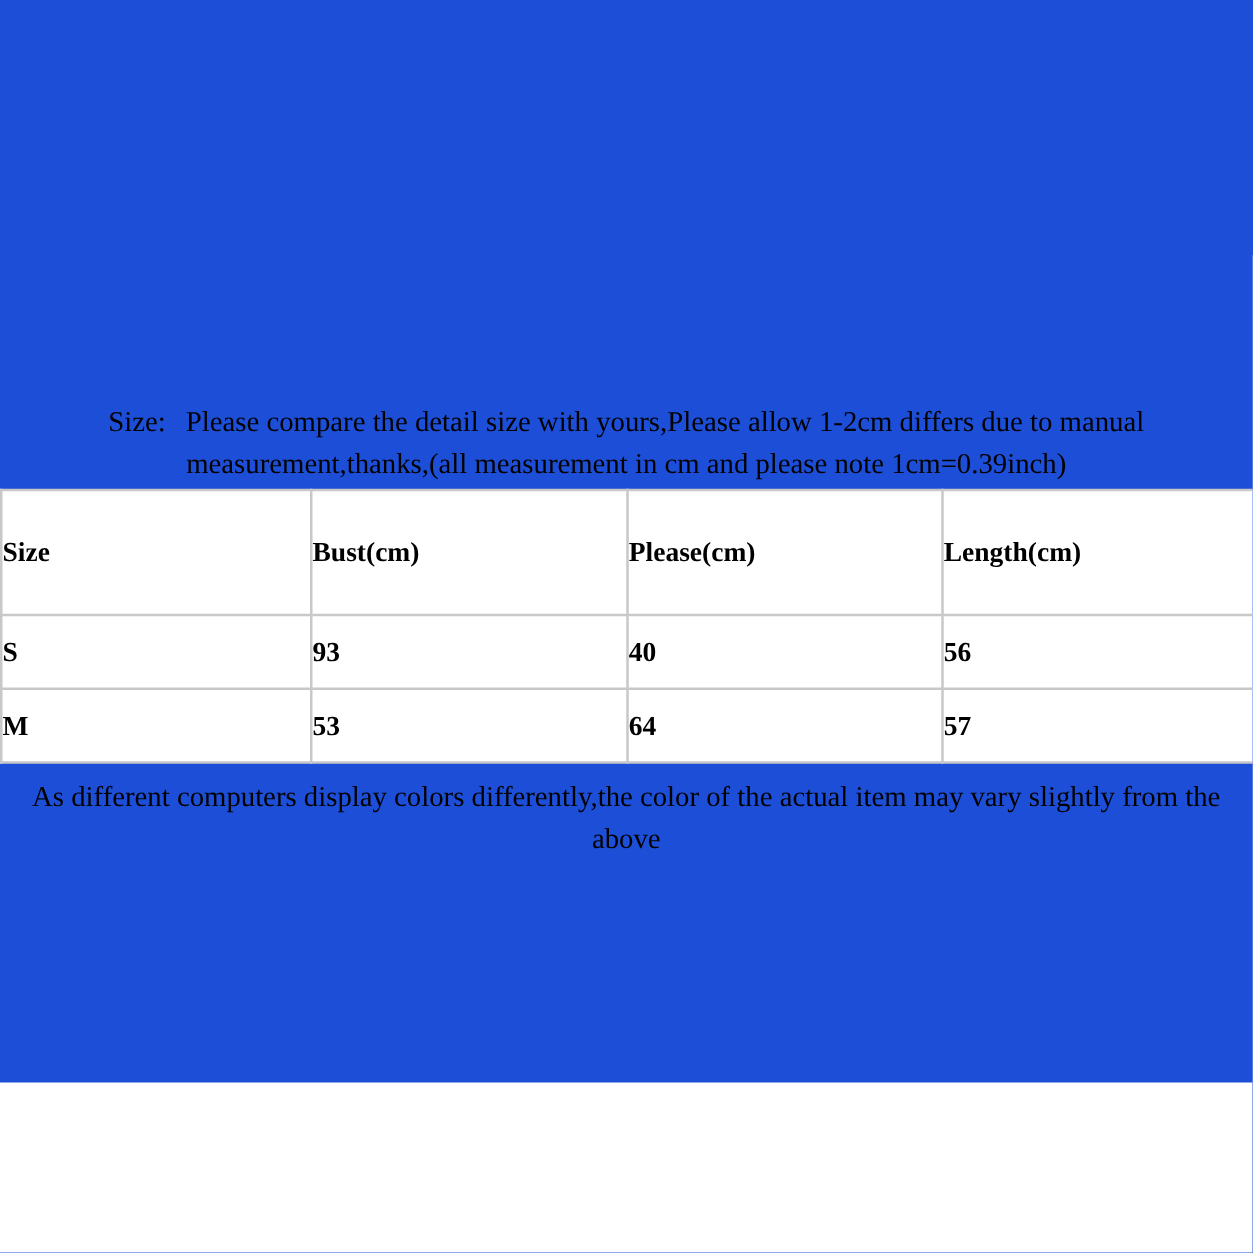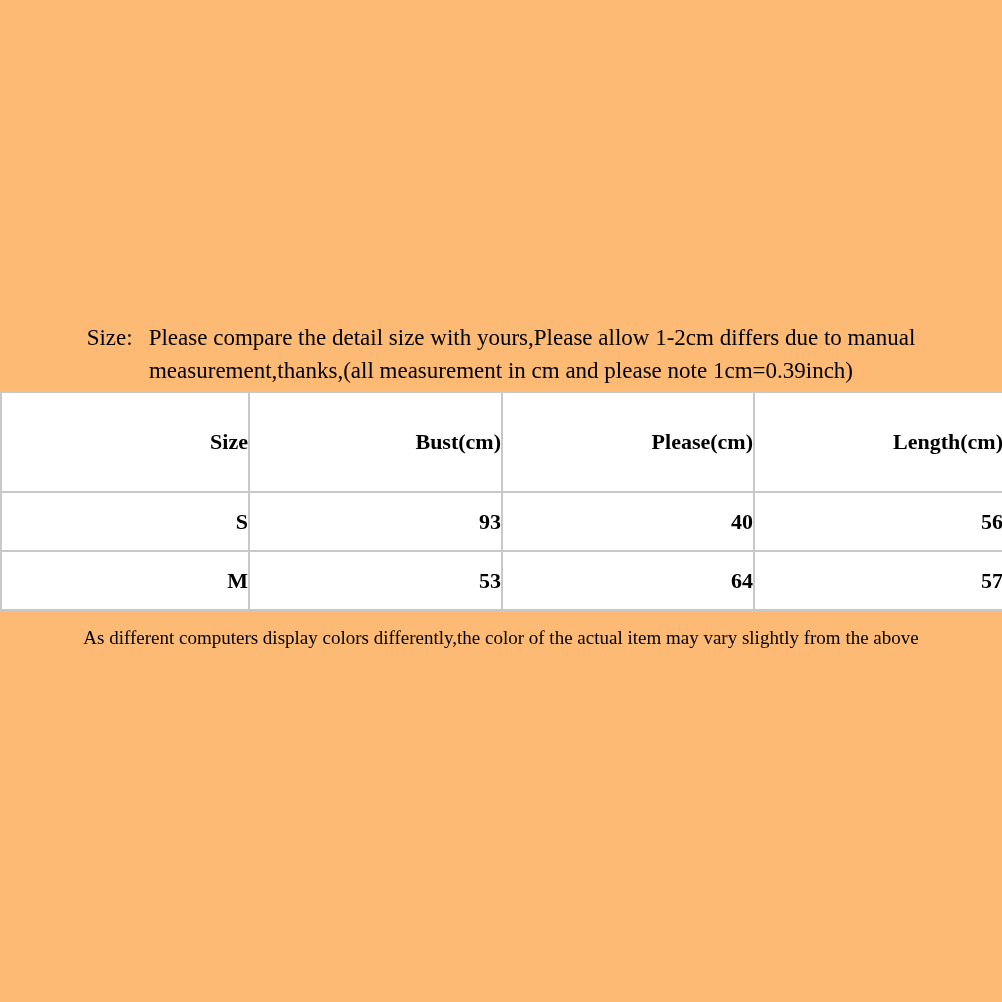--- a/index.html
+++ b/index.html
@@ -9,22 +9,22 @@
   body {
     width: 1002px;
     height: 1002px;
     background: #ffffff;
     color: #000000;
     font-family: "Liberation Serif", "DejaVu Serif", serif;
   }
   .canvas {
     position: relative;
     width: 1002px;
-    height: 1002px;
-    background: #fdba74;
+    height: 866px;
+    background: #1d4ed8;
     overflow: hidden;
   }
   .top-note {
     position: absolute;
     top: 321px;
     left: 0;
     width: 1002px;
     text-align: center;
     font-size: 23px;
     line-height: 33px;
@@ -37,40 +37,40 @@
     position: absolute;
     top: 391px;
     left: 0;
     width: 1003px;
     border-collapse: collapse;
     table-layout: fixed;
   }
   .size-table th,
   .size-table td {
     border: 2px solid #c8c8c8;
-    text-align: right;
+    text-align: left;
     vertical-align: middle;
     font-weight: bold;
     font-size: 22px;
     padding: 0;
     background: #ffffff;
   }
   .size-table thead tr {
     height: 100px;
   }
   .size-table tbody tr {
     height: 59px;
   }
   .bottom-note {
     position: absolute;
     top: 621px;
     left: 0;
     width: 1002px;
     text-align: center;
-    font-size: 19px;
+    font-size: 23px;
     line-height: 33px;
     font-weight: normal;
   }
 </style>
 </head>
 <body>
 
 <div class="canvas">
 
   <div class="top-note">

